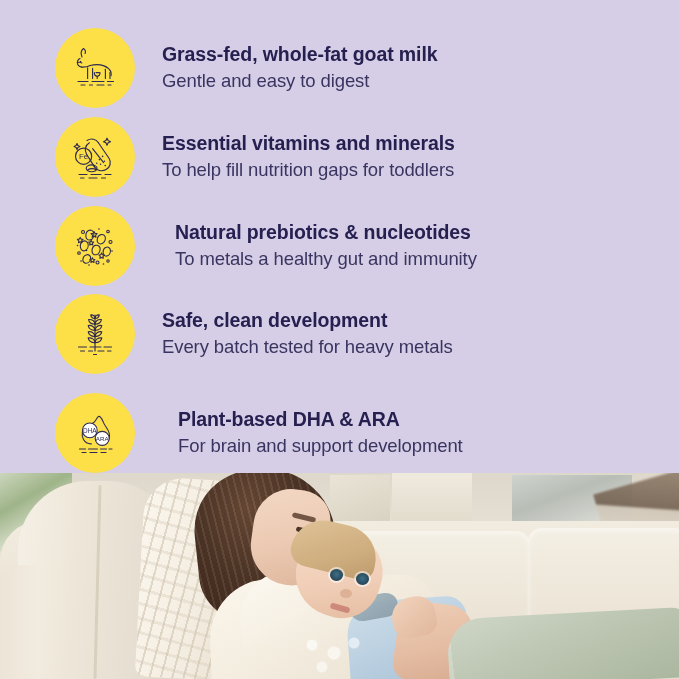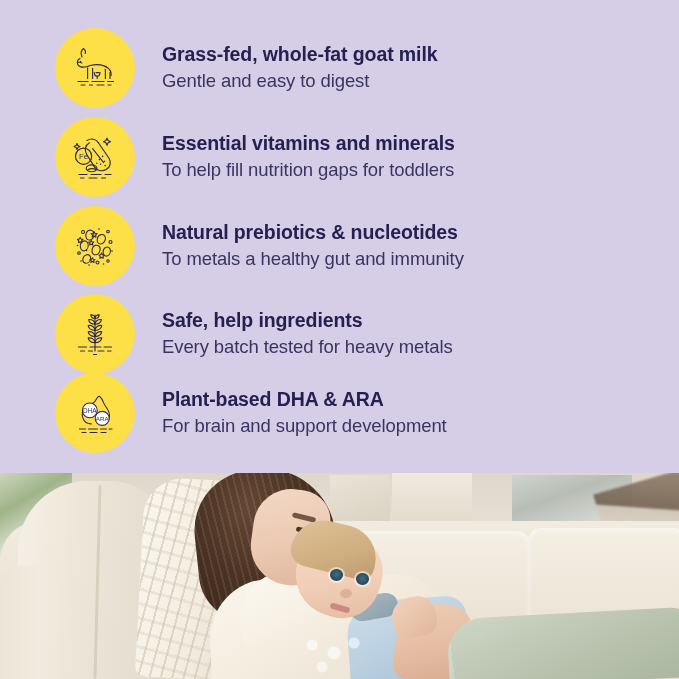--- a/index.html
+++ b/index.html
@@ -33,23 +33,23 @@
   .feature-row {
     position: absolute;
     left: 55px;
     width: 600px;
     height: 80px;
     display: flex;
     align-items: center;
   }
   .feature-row[data-index="0"] { top: 28px; }
   .feature-row[data-index="1"] { top: 117px; }
-  .feature-row[data-index="2"] { top: 206px; }
+  .feature-row[data-index="2"] { top: 206px; gap: 13px; }
   .feature-row[data-index="3"] { top: 294px; }
-  .feature-row[data-index="4"] { top: 373px; }
+  .feature-row[data-index="4"] { top: 393px; gap: 16px; }
 
   .icon-badge {
     width: 80px;
     height: 80px;
     min-width: 80px;
     border-radius: 50%;
     background: #fde047;
     display: flex;
     align-items: center;
     justify-content: center;
@@ -462,21 +462,21 @@
           <path d="M24 42h11"></path>
           <path d="M38 42h7.5"></path>
           <path d="M14.5 46h4"></path>
           <path d="M22.5 46h4"></path>
           <path d="M32 46h6"></path>
           <path d="M41.5 46h3.5"></path>
           <path d="M27.5 49.5h3"></path>
         </svg>
       </div>
       <div class="feature-text">
-        <div class="feature-title">Safe, help ingredients</div>
+        <div class="feature-title">Safe, clean development</div>
         <div class="feature-sub">Every batch tested for heavy metals</div>
       </div>
     </div>
 
     <div class="feature-row" data-index="4">
       <div class="icon-badge">
         <svg width="58" height="58" viewBox="0 0 58 58" fill="none" stroke="#2f2a50" stroke-width="1.1" stroke-linecap="round" stroke-linejoin="round">
           <path d="M17.5 35.6c-2.6 -4.6 -1.4 -10.4 2.6 -13.2 3 -2.1 5.4 -1.4 8.4 -4.6 2.3 -2.4 2.6 -5.2 4.4 -5.4 2 -0.2 3 2.6 4.6 6.2 1.9 4.2 4.6 6.4 5.6 10.2 1 3.8 -0.4 7.8 -3.4 9.9"></path>
           <path d="M17.5 35.6c1.6 2.8 4.6 4.4 7.8 4.3"></path>
           <circle cx="23.8" cy="26.4" r="7.4" fill="#ffffff"></circle>

